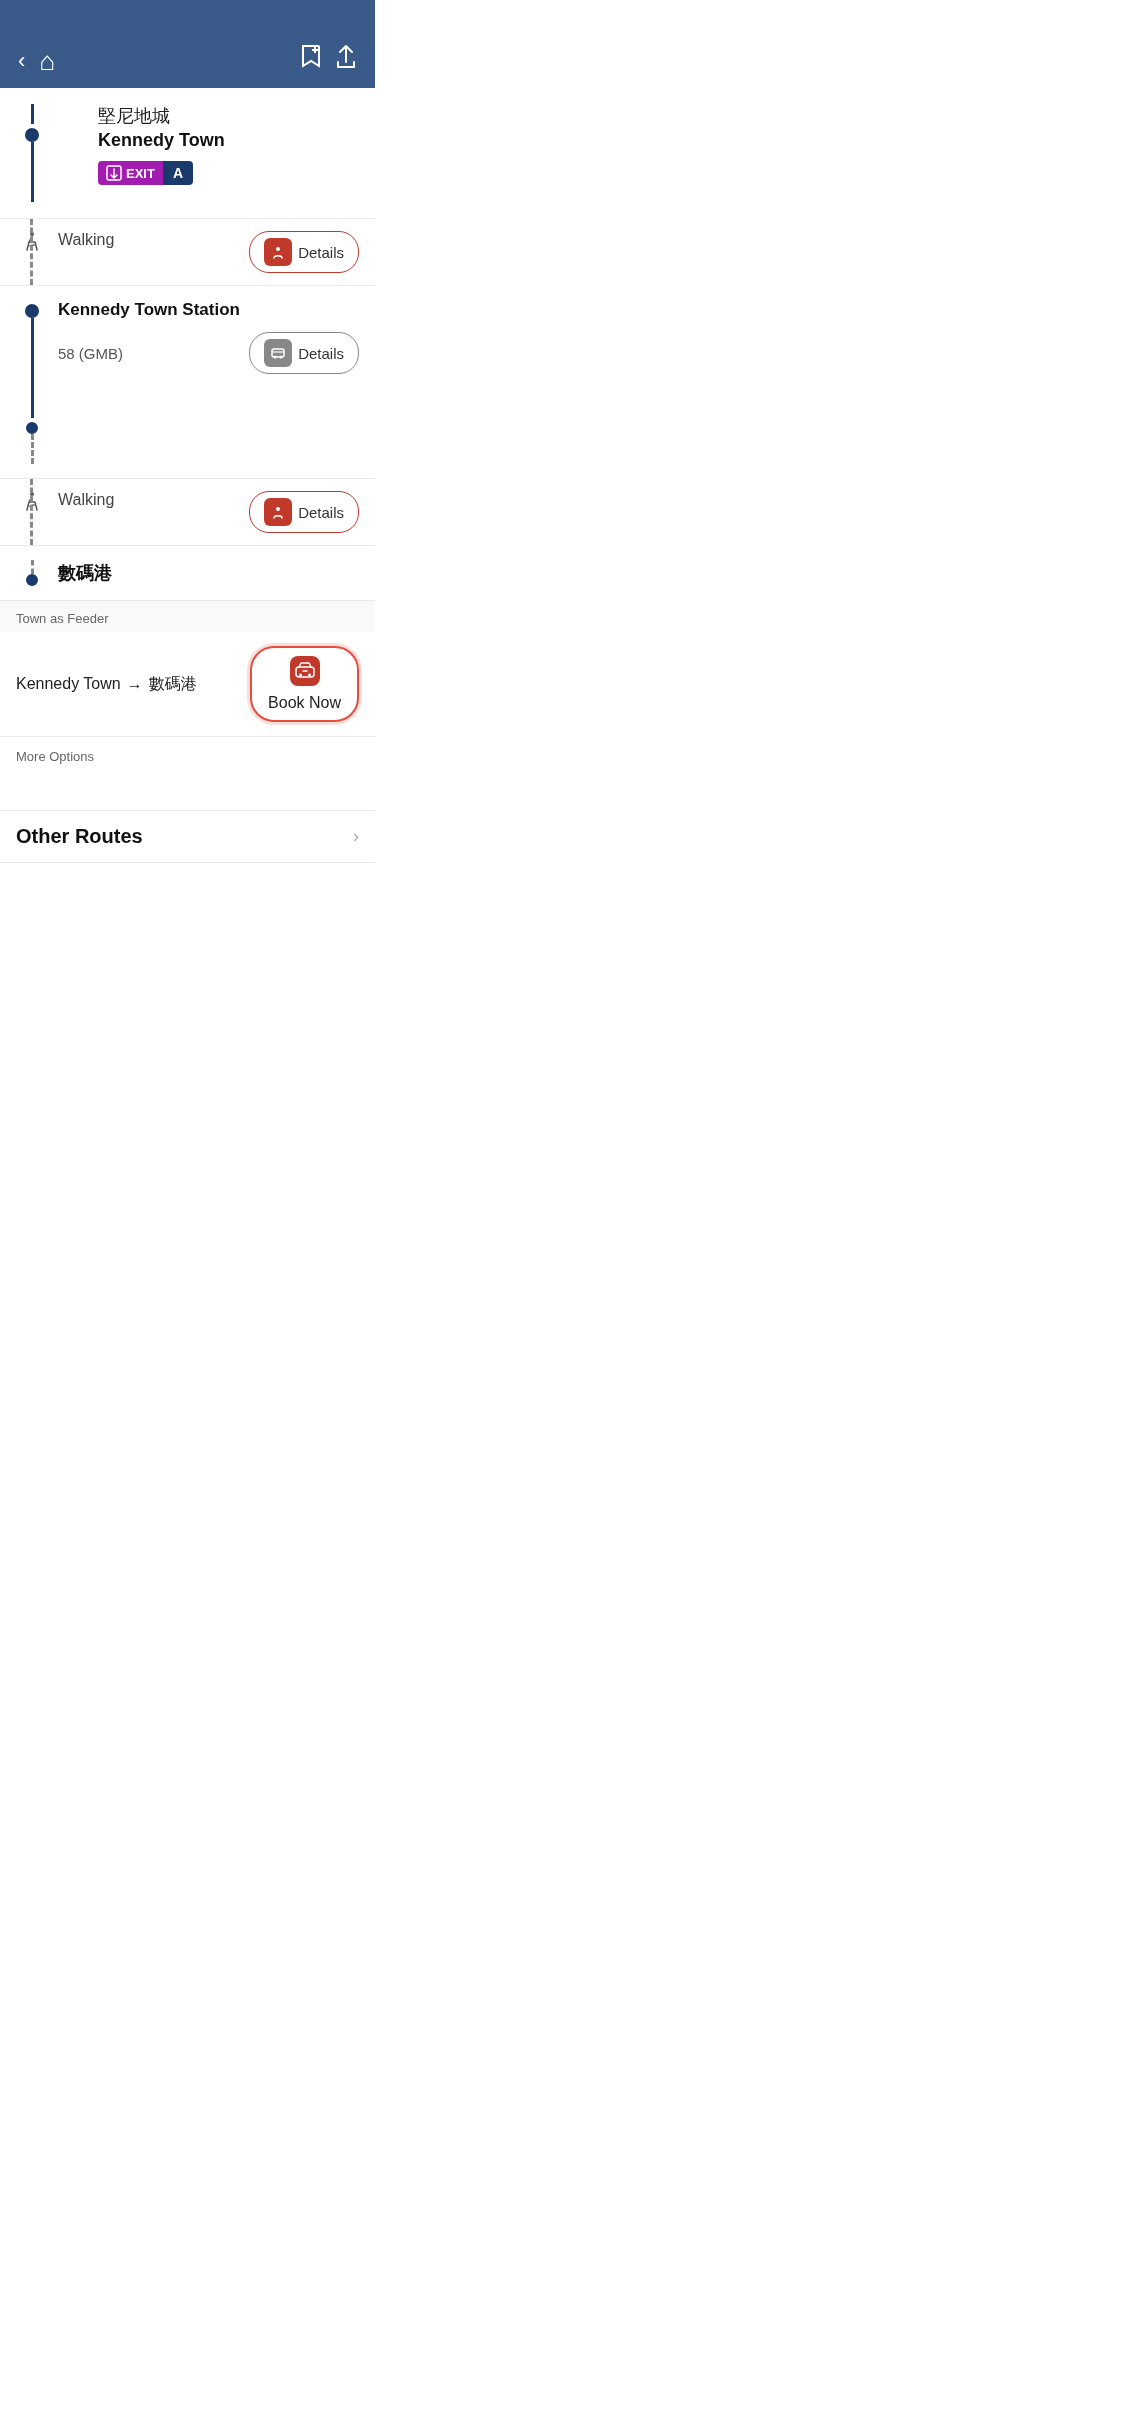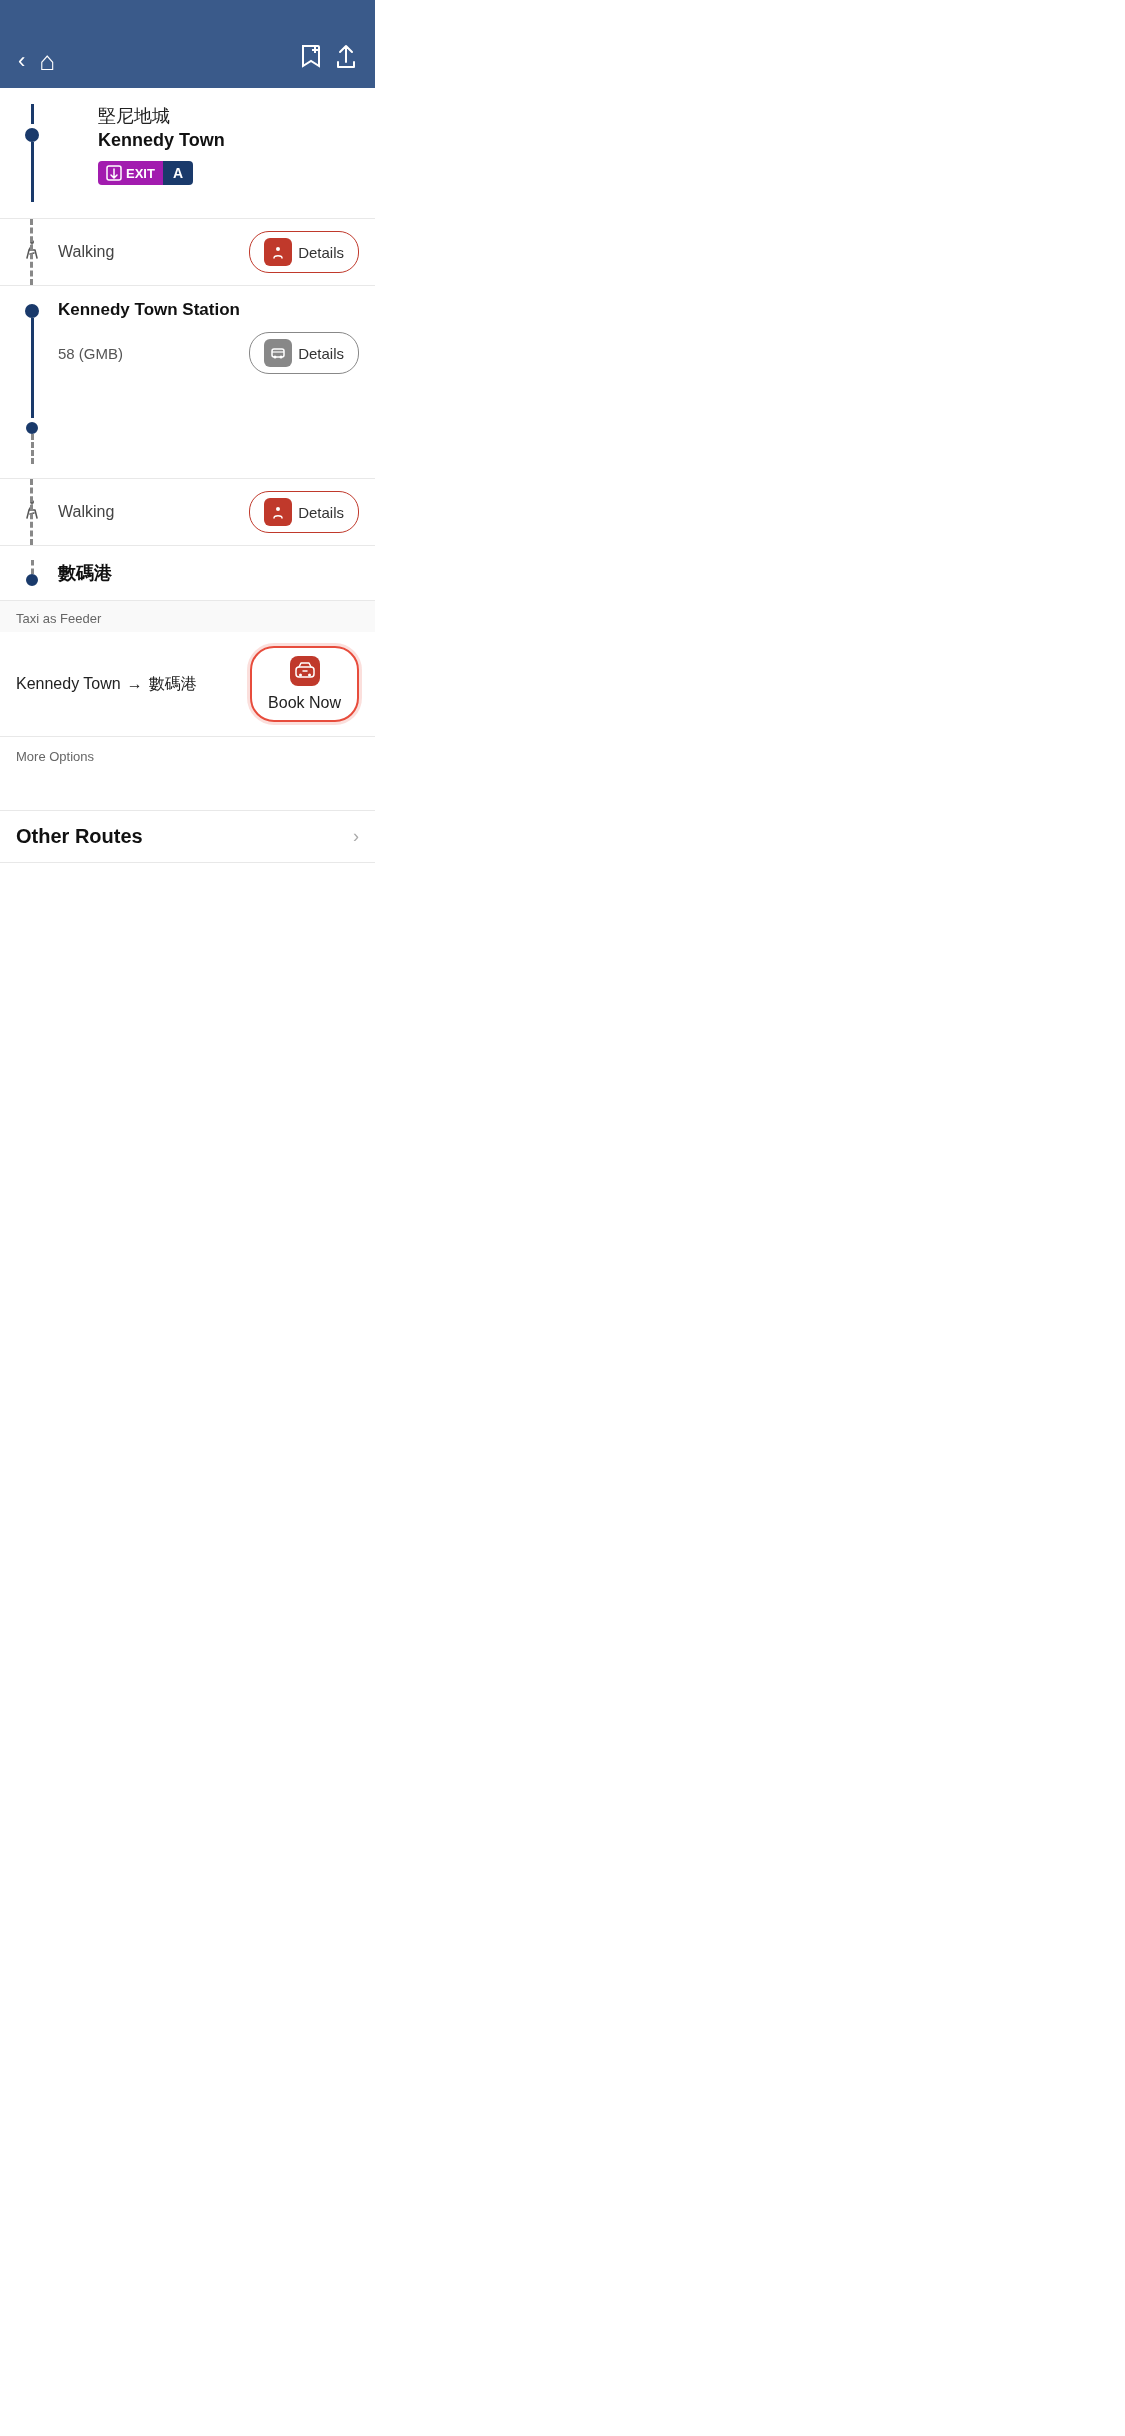--- a/index.html
+++ b/index.html
@@ -131,21 +131,20 @@
       color: #fff;
       padding: 4px 10px;
       font-size: 14px;
       font-weight: 700;
       border-radius: 0 4px 4px 0;
     }
 
     
     .walk-row {
       display: flex;
-      align-items: center;
       padding: 12px 16px;
       border-bottom: 1px solid #e8e8e8;
       position: relative;
     }
 
     .walk-icon {
       font-size: 20px;
       color: #555;
       width: 32px;
       text-align: center;
@@ -490,21 +489,21 @@
   </div>
 
   <div class="cyberport-row">
     <div style="width:32px;display:flex;flex-direction:column;align-items:center;flex-shrink:0;">
       <div style="width:0;border-left:3px dashed #888;height:14px;"></div>
       <div style="width:12px;height:12px;border-radius:50%;background:#1a3a6b;border:2px solid #1a3a6b;"></div>
     </div>
     <div class="cyberport-name">數碼港</div>
   </div>
 
-  <div class="section-label">Taxi as Feeder</div>
+  <div class="section-label">Town as Feeder</div>
 
   <div class="taxi-row">
     <div class="taxi-route-text">
       <span>Kennedy Town</span>
       <span>→</span>
       <span>數碼港</span>
     </div>
     <button class="book-now-btn">
       <div class="book-icon-red">
         <svg width="20" height="18" viewBox="0 0 20 18" fill="none" xmlns="http://www.w3.org/2000/svg">

